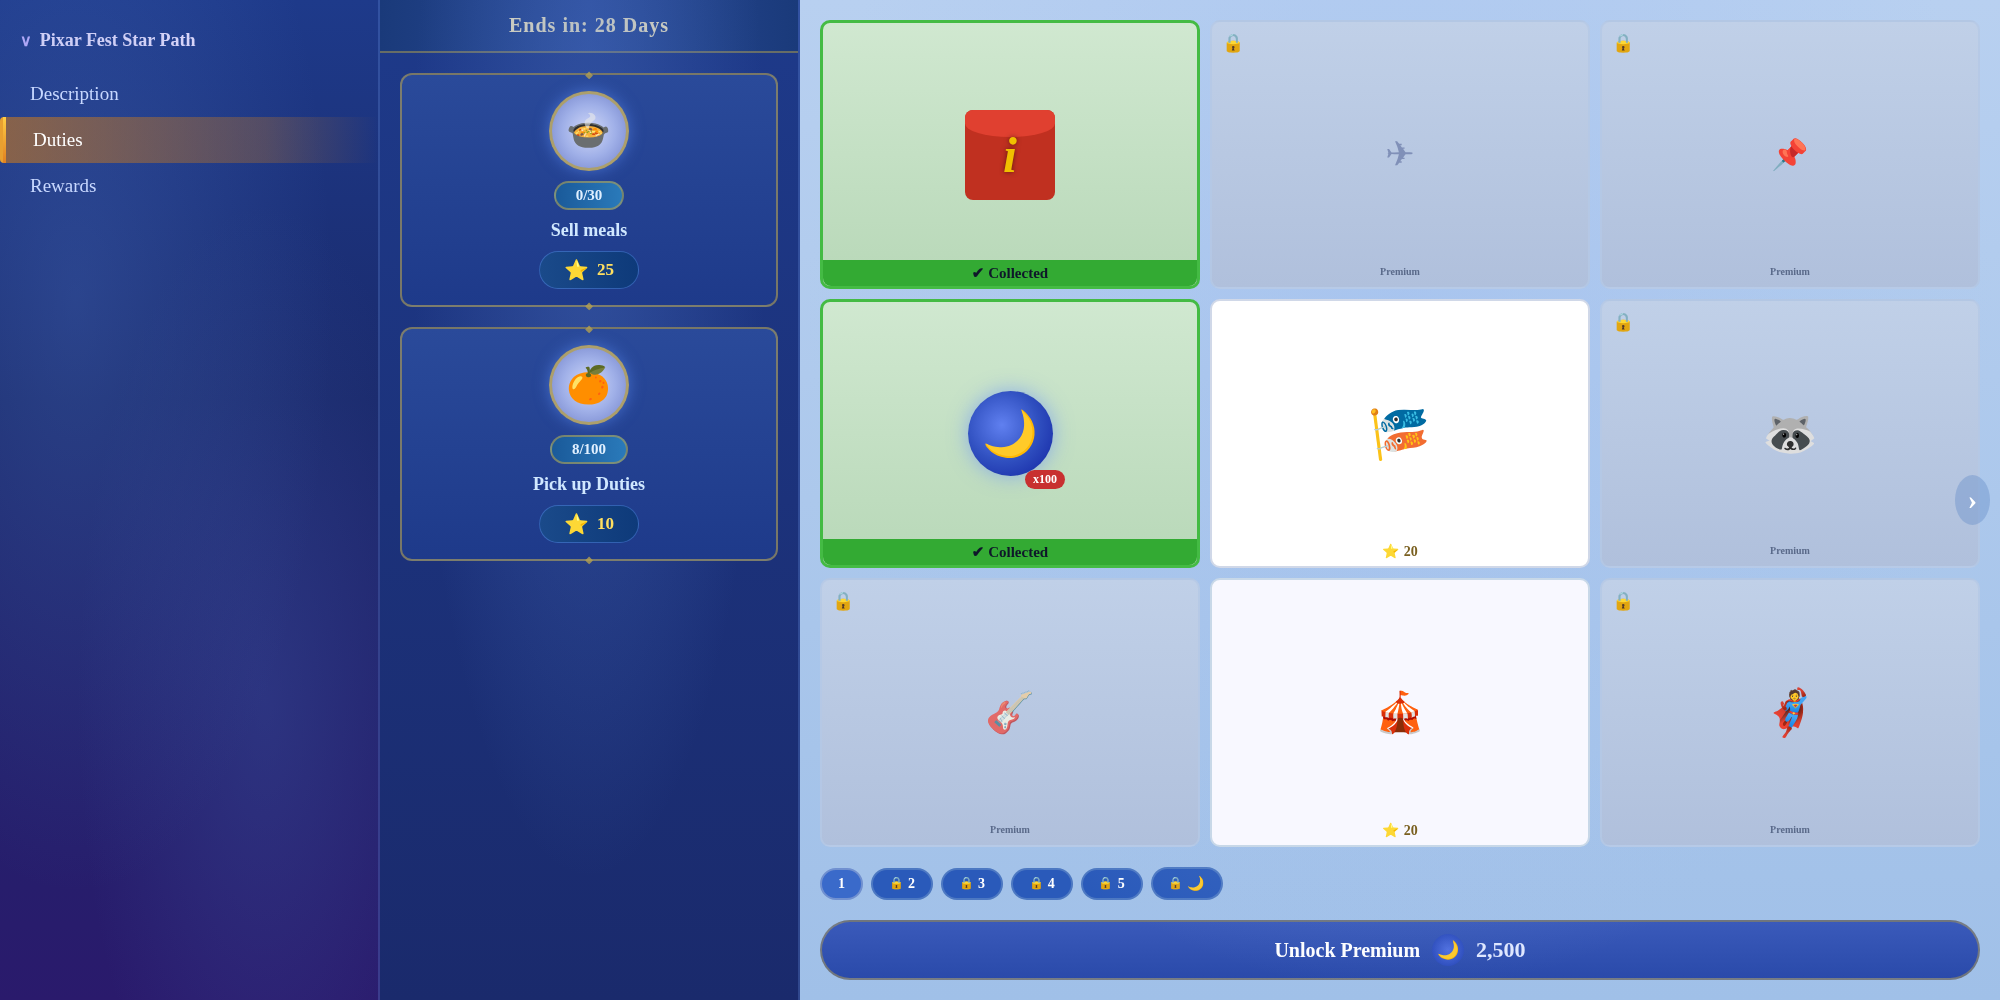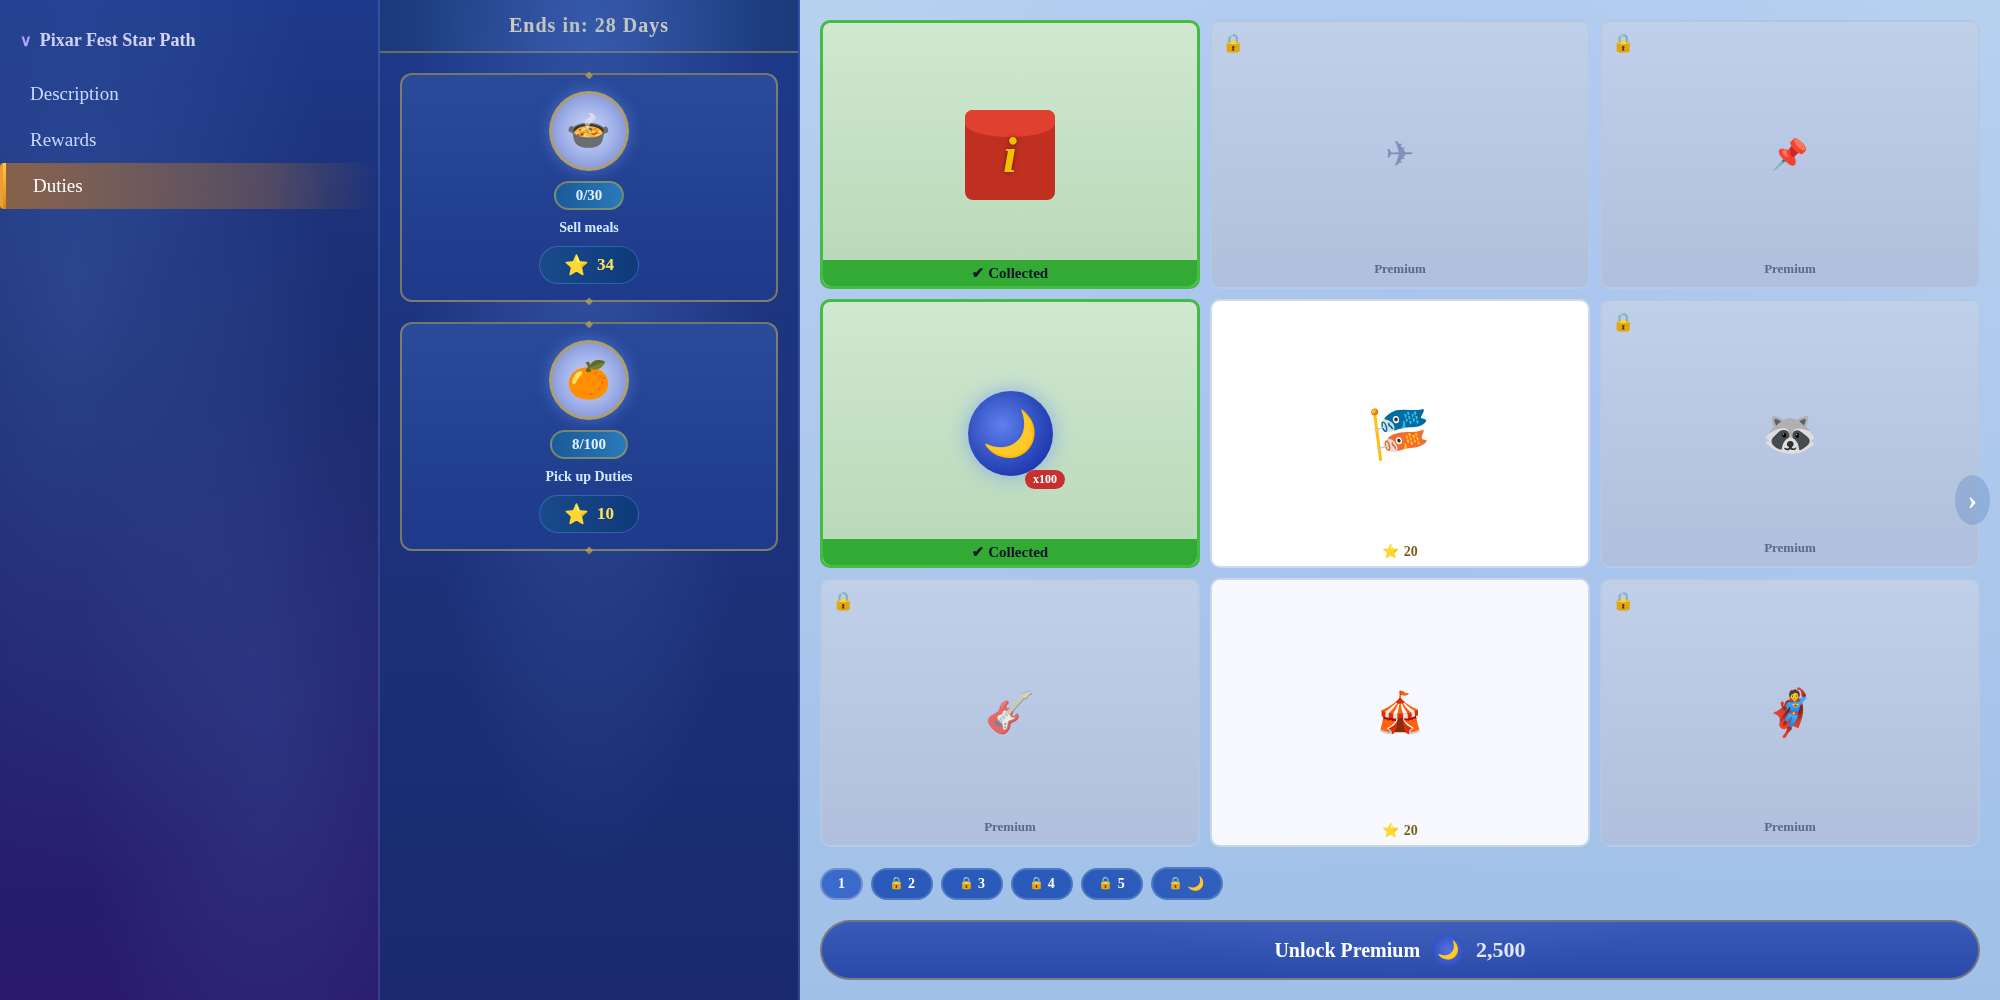--- a/index.html
+++ b/index.html
@@ -158,21 +158,21 @@
       border: 2px solid rgba(180, 160, 80, 0.6);
       border-radius: 20px;
       padding: 4px 20px;
       color: #e0f0ff;
       font-size: 15px;
       font-weight: bold;
     }
 
     .duty-name {
       color: #d0e8ff;
-      font-size: 14px;
+      font-size: 18px;
       font-weight: bold;
     }
 
     .duty-reward {
       background: linear-gradient(90deg, #1a4a8a, #0e3a7a);
       border: 1px solid rgba(100, 150, 255, 0.4);
       border-radius: 20px;
       padding: 6px 24px;
       color: #ffe060;
       font-size: 17px;
@@ -247,21 +247,21 @@
       position: absolute;
       bottom: 0;
       left: 0;
       right: 0;
       text-align: center;
     }
 
     .premium-badge {
       background: transparent;
       color: #5a6a8a;
-      font-size: 13px;
+      font-size: 10px;
       font-weight: bold;
       padding: 4px 10px;
       position: absolute;
       bottom: 6px;
       text-align: center;
     }
 
     .lock-icon {
       position: absolute;
       top: 10px;
@@ -466,42 +466,42 @@
 
 <div class="left-panel">
   <div class="sidebar-title-row">
     <span class="chevron-icon">∨</span>
     <span>Pixar Fest Star Path</span>
   </div>
   <nav class="sidebar-nav">
     <div class="sidebar-item">
       <span>Description</span>
     </div>
+    <div class="sidebar-item active">
+      <span>Duties</span>
+    </div>
     <div class="sidebar-item">
       <span>Rewards</span>
-    </div>
-    <div class="sidebar-item active">
-      <span>Duties</span>
     </div>
   </nav>
 </div>
 
 <div class="middle-panel">
   <div class="timer-bar">
     <span>Ends in: 28 Days</span>
   </div>
   <div class="duties-content">
 
     <div class="duty-card">
       <div class="duty-icon-circle">🍲</div>
       <div class="duty-progress-pill">0/30</div>
       <div class="duty-name">Sell meals</div>
       <div class="duty-reward">
         <span class="star-icon">⭐</span>
-        <span>34</span>
+        <span>25</span>
       </div>
     </div>
 
     <div class="duty-card">
       <div class="duty-icon-circle">🍊</div>
       <div class="duty-progress-pill">8/100</div>
       <div class="duty-name">Pick up Duties</div>
       <div class="duty-reward">
         <span class="star-icon">⭐</span>
         <span>10</span>

